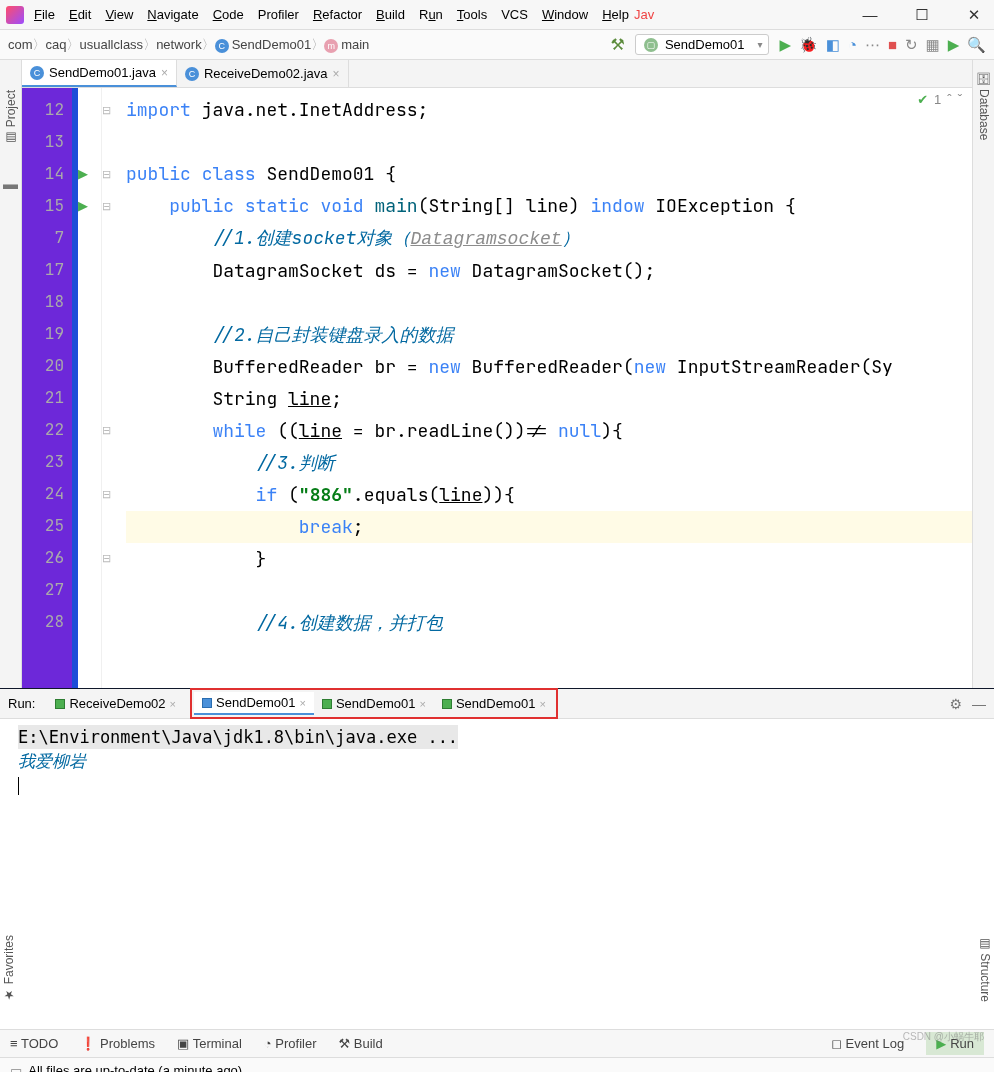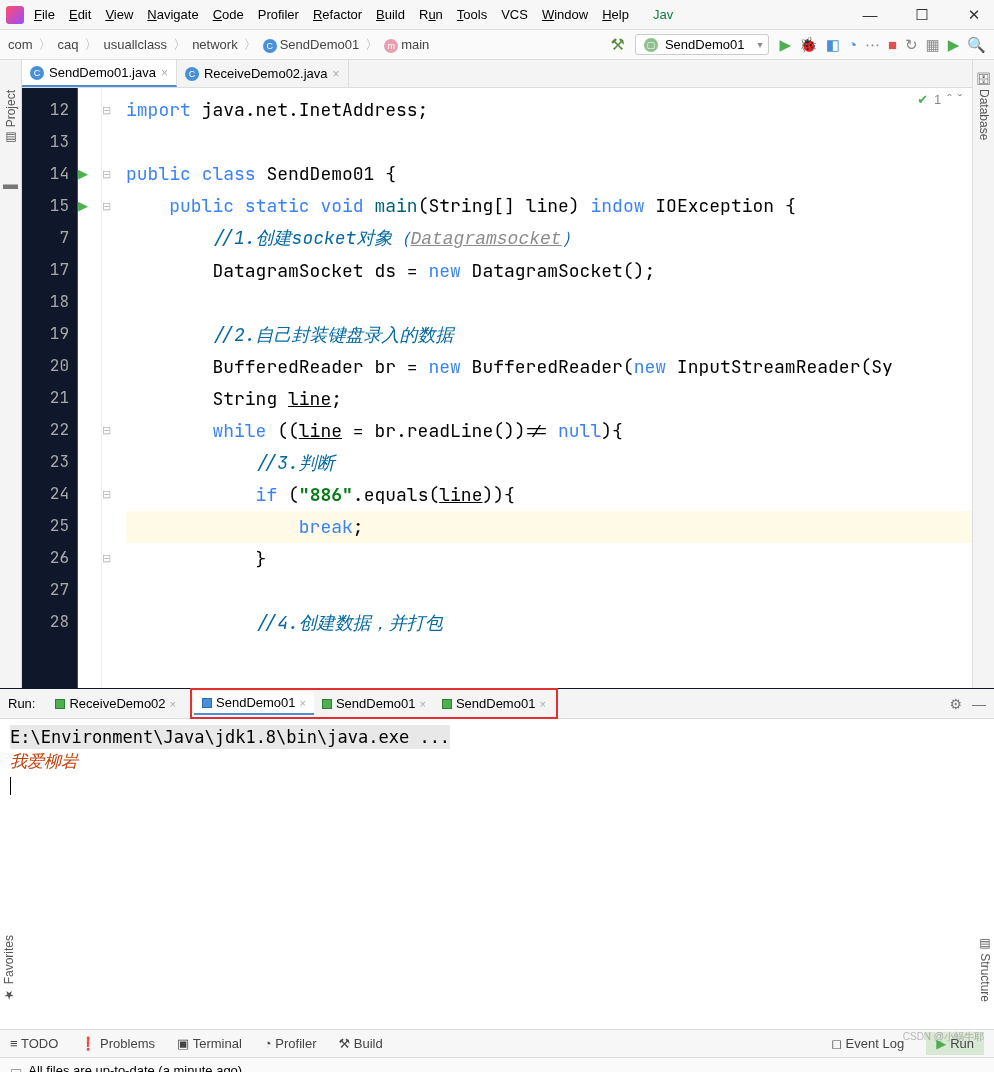--- a/index.html
+++ b/index.html
@@ -2,25 +2,25 @@
 <html><head>
 <meta charset="utf-8">
 <style>
 * { margin: 0; padding: 0; box-sizing: border-box; }
 body { font-family: "Segoe UI", Arial, sans-serif; font-size: 13px; background: #fff; color: #000; width: 994px; height: 1072px; overflow: hidden; position: relative; }
 .titlebar { height: 30px; display: flex; align-items: center; padding: 0 6px; border-bottom: 1px solid #ddd; background: #f7f7f7; }
 .logo { width: 18px; height: 18px; background: linear-gradient(135deg,#ff4d6a,#9b4dff); border-radius: 3px; margin-right: 10px; }
 .menu { display: flex; gap: 14px; }
 .menu span { cursor: default; }
 .menu span u { text-decoration: underline; }
-.titletxt { margin-left: 24px; color: #15803d; }
+.titletxt { margin-left: 5px; color: #ef4444; }
 .winbtns { margin-left: auto; display: flex; gap: 24px; font-size: 15px; color: #333; }
 .winbtns span { width: 28px; text-align: center; }
 .navbar { height: 30px; display: flex; align-items: center; padding: 0 8px; border-bottom: 1px solid #ddd; background: #fafafa; }
-.crumbs { display: flex; align-items: center; gap: 6px; color: #444; }
+.crumbs { display: flex; align-items: center; color: #444; }
 .crumbs .sep { color: #aaa; }
 .crumb-icon { width: 14px; height: 14px; border-radius: 50%; display: inline-flex; align-items: center; justify-content: center; font-size: 9px; color: #fff; margin-right: 3px; }
 .ci-c { background: #4a90d9; }
 .ci-m { background: #e8a0b0; }
 .tbright { margin-left: auto; display: flex; align-items: center; gap: 10px; }
 .hammer { color: #5a8a3a; font-size: 16px; }
 .runcfg { border: 1px solid #ccc; padding: 2px 24px 2px 8px; background: #fff; border-radius: 3px; display: flex; align-items: center; gap: 4px; position: relative; }
 .runcfg::after { content: "▾"; position: absolute; right: 6px; color: #888; font-size: 10px; }
 .tbicons { display: flex; gap: 8px; font-size: 15px; }
 .tbicons .g { color: #4caf50; }
@@ -31,21 +31,21 @@
 .left-gutter { width: 22px; background: #f4f4f4; border-right: 1px solid #ddd; display: flex; flex-direction: column; align-items: center; padding-top: 30px; gap: 30px; }
 .vlabel { writing-mode: vertical-rl; transform: rotate(180deg); font-size: 12px; color: #555; display: flex; align-items: center; gap: 4px; }
 .right-gutter { width: 22px; background: #f4f4f4; border-left: 1px solid #ddd; display: flex; flex-direction: column; align-items: center; padding-top: 10px; }
 .editor-area { flex: 1; display: flex; flex-direction: column; }
 .tabs { height: 28px; display: flex; align-items: stretch; border-bottom: 1px solid #ddd; background: #f4f4f4; }
 .tab { display: flex; align-items: center; padding: 0 8px; gap: 5px; font-size: 13px; border-right: 1px solid #ddd; }
 .tab.active { background: #fff; border-bottom: 2px solid #4a90d9; }
 .tab .close { color: #aaa; font-size: 12px; }
 .tab .ficon { width: 14px; height: 14px; background: #4a90d9; border-radius: 50%; color: #fff; font-size: 9px; display: flex; align-items: center; justify-content: center; }
 .code-wrap { flex: 1; display: flex; position: relative; background: #fff; overflow: hidden; }
-.gutter-ln { width: 56px; text-align: right; padding: 6px 8px 0 0; color: #aaa; font-family: "Consolas","JetBrains Mono",monospace; font-size: 16px; line-height: 32px; background: #0f172a; border-right: 1px solid #1d4ed8; }
+.gutter-ln { width: 56px; text-align: right; padding: 6px 8px 0 0; color: #aaa; font-family: "Consolas","JetBrains Mono",monospace; font-size: 16px; line-height: 32px; background: #6d28d9; border-right: 6px solid #1d4ed8; }
 .gutter-run { width: 24px; padding-top: 6px; line-height: 32px; font-size: 13px; color: #4caf50; border-right: 1px solid #f0f0f0; }
 .gutter-fold { width: 18px; padding-top: 6px; line-height: 32px; font-size: 11px; color: #bbb; }
 .code { flex: 1; padding: 6px 0 0 6px; font-family: "Consolas","JetBrains Mono",monospace; font-size: 18px; line-height: 32px; white-space: pre; overflow: hidden; }
 .kw { color: #3b82f6; font-weight: normal; }
 .str { color: #067d17; font-weight: bold; }
 .cm { color: #0369a1; font-style: italic; }
 .cm-u { color: #8c8c8c; font-style: italic; text-decoration: underline; font-family: Liberation Mono, monospace; }
 .fn { color: #00627a; }
 .und { text-decoration: underline; text-align: right; }
 .hilite { background: #fffbe6; display: inline-block; width: 100%; }
@@ -53,23 +53,23 @@
 .run-panel { border-top: 1px solid #0f172a; }
 .run-header { height: 30px; display: flex; align-items: center; padding: 0 8px; background: #f4f4f4; border-bottom: 1px solid #ddd; gap: 6px; }
 .run-header .lbl { margin-right: 6px; }
 .runtab { display: flex; align-items: center; padding: 3px 8px; gap: 4px; font-size: 13px; }
 .runtab .sq { width: 10px; height: 10px; background: #4caf50; border: 1px solid #2e7d32; }
 .runtab .sq.blue { background: #4a90d9; border-color: #2a6db0; }
 .runtab .close { color: #aaa; font-size: 11px; }
 .runtab.active { background: #fff; border-bottom: 2px solid #4a90d9; }
 .redbox { border: 2px solid #e03030; padding: 2px; display: flex; }
 .run-tools { margin-left: auto; display: flex; gap: 10px; color: #777; font-size: 14px; }
-.console { padding: 6px 10px; font-family: "Consolas",monospace; font-size: 17px; line-height: 24px; height: 310px; background: #fff; }
+.console { padding: 6px 18px; font-family: "Consolas",monospace; font-size: 17px; line-height: 24px; height: 310px; background: #fff; }
 .console .path { background: #e8e8e8; display: inline-block; }
-.console .out { color: #c2410c; font-style: italic; }
+.console .out { color: #0369a1; font-style: italic; }
 .cursor { border-left: 1px solid #000; display: inline-block; height: 18px; vertical-align: middle; }
 .bottom-tabs { height: 28px; display: flex; align-items: center; padding: 0 10px; gap: 22px; border-top: 1px solid #ddd; background: #f7f7f7; font-size: 13px; color: #444; }
 .bottom-tabs .sp { margin-left: auto; }
 .bottom-tabs .runbtn { background: #d8e8d4; padding: 4px 10px; display: flex; align-items: center; gap: 4px; }
 .statusbar { height: 26px; display: flex; align-items: center; padding: 0 10px; border-top: 1px solid #ddd; background: #fafafa; font-size: 13px; }
 .statusbar .sicon { margin-right: 6px; color: #888; }
 .watermark { position: absolute; right: 10px; bottom: 28px; color: rgba(120,120,120,.5); font-size: 10px; }
 .fav-label { position: absolute; left: 2px; bottom: 70px; writing-mode: vertical-rl; transform: rotate(180deg); font-size: 12px; color: #555; }
 .str-label { position: absolute; right: 2px; bottom: 70px; writing-mode: vertical-rl; font-size: 12px; color: #555; }
 </style>

